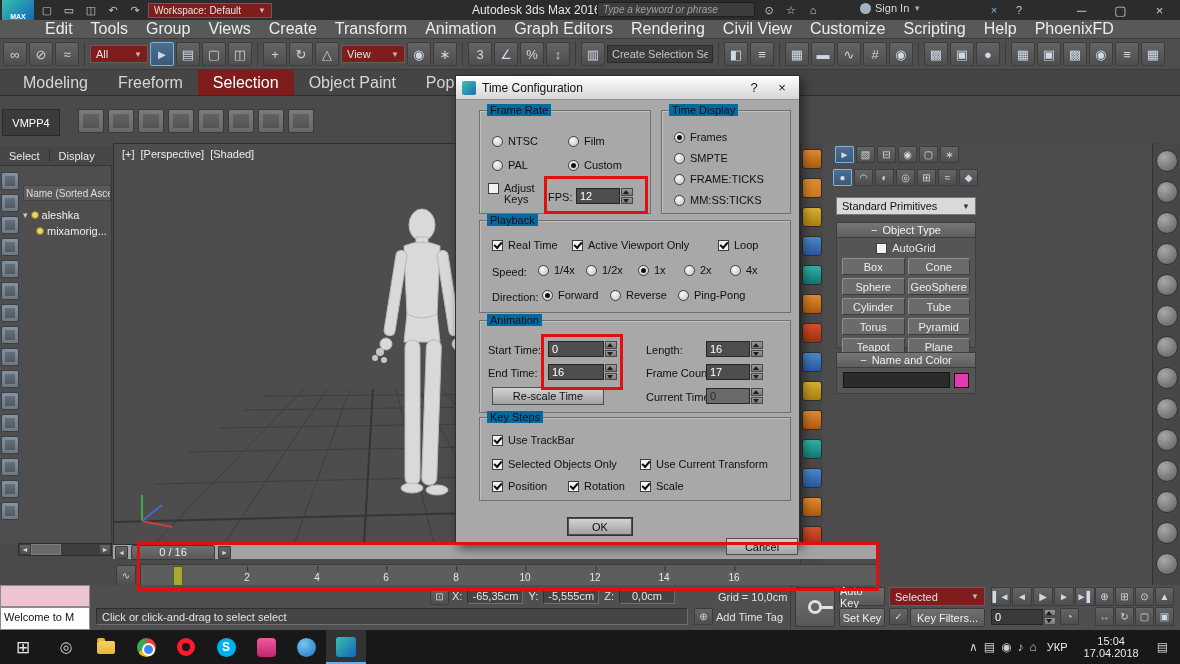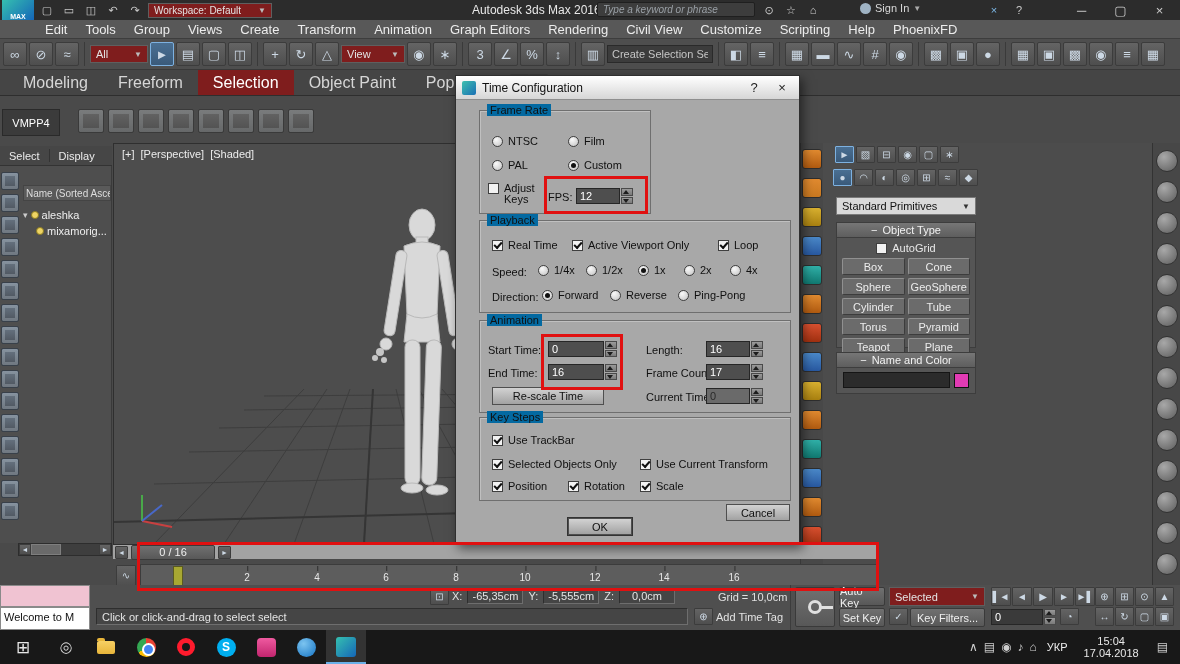--- a/index.html
+++ b/index.html
@@ -10,21 +10,21 @@
 .ic{display:inline-flex;align-items:center;justify-content:center;width:24px;height:24px;background:linear-gradient(#646464,#4e4e4e);border:1px solid #3c3c3c;border-radius:2px;color:#cdd9e5;font-size:13px;line-height:1;flex:none}
 .ic.s{width:19px;height:17px;font-size:10px;border-radius:1px}
 .ic.t{width:18px;height:16px;background:none;border:none;color:#c9c9c9;font-size:11px}
 .ic.on{background:linear-gradient(#4a6f92,#3a5a7a);border-color:#7db1e0}
 .sep{width:1px;height:24px;background:#3a3a3a;margin:0 3px;flex:none}
 .dd{background:#7f1d1d;border:1px solid #5f5f5f;color:#e3e3e3;display:flex;align-items:center;font-size:11px;padding:0 5px;gap:4px;height:18px;flex:none}
 .dd .ar{margin-left:auto;font-size:8px;color:#bbb}
 .inp{background:#3c3c3c;border:1px solid #2a2a2a;color:#c5c5c5;font-size:11px;height:18px;padding:0 4px;font-family:inherit}
 .srch{background:#3d3d3d;border:1px solid #1f1f1f;border-radius:2px;color:#ddd;font-size:10px;padding:0 5px;font-style:italic;font-family:inherit}
 .srch::placeholder{color:#9aa0a6}
-.mi{padding:0 9px;font-size:13px;color:#ececec;height:19px;display:flex;align-items:center;flex:none}
+.mi{padding:0 9px;font-size:16px;color:#ececec;height:19px;display:flex;align-items:center;flex:none}
 .rtab{padding:0 15px;height:25px;display:flex;align-items:center;color:#d6d6d6;font-size:16px;flex:none}
 .rtab.on{background:#7f1d1d;color:#fff}
 .logo{width:32px;height:20px;background:linear-gradient(135deg,#35c0b0,#1566b8);display:flex;align-items:flex-end;justify-content:center;color:#fff;font-size:7px;font-weight:bold;flex:none}
 .grp{position:absolute;border:1px solid #6f6f6f;box-shadow:inset 1px 1px 0 rgba(255,255,255,.28)}
 .gt{position:absolute;top:-7px;left:7px;background:#0369a1;padding:0 3px;color:#101010;font-size:11px;line-height:12px}
 .lbl{color:#101010;font-size:11px}
 .opt{display:flex;align-items:center;gap:5px;position:absolute}
 .rd{width:11px;height:11px;border-radius:50%;background:radial-gradient(circle at 35% 30%,#fafafa,#c2c2c2);border:1px solid #3f3f3f;flex:none}
 .rd.on::after{content:"";display:block;width:5px;height:5px;border-radius:50%;background:#101010;margin:2px}
 .cb{width:11px;height:11px;background:#f2f2f2;border:1px solid #3f3f3f;flex:none;position:relative}
@@ -589,20 +589,39 @@
       <div class="fv" style="width:44px">
           <span>12</span>
         </div>
       <div class="sp">
           <i class="u"></i>
           <i class="d"></i>
         </div>
     </div>
   </div>
 
+  <div class="grp" style="left:205px;top:34px;width:130px;height:104px">
+    <span class="gt">Time Display</span>
+    <div class="opt" style="left:12px;top:20px">
+        <span class="rd on"></span>
+        <span class="lbl">Frames</span>
+      </div>
+    <div class="opt" style="left:12px;top:41px">
+        <span class="rd"></span>
+        <span class="lbl">SMPTE</span>
+      </div>
+    <div class="opt" style="left:12px;top:62px">
+        <span class="rd"></span>
+        <span class="lbl">FRAME:TICKS</span>
+      </div>
+    <div class="opt" style="left:12px;top:83px">
+        <span class="rd"></span>
+        <span class="lbl">MM:SS:TICKS</span>
+      </div>
+  </div>
 
   <div class="grp" style="left:23px;top:144px;width:312px;height:93px">
     <span class="gt">Playback</span>
     <div class="opt" style="left:12px;top:18px">
         <span class="cb on"></span>
         <span class="lbl">Real Time</span>
       </div>
     <div class="opt" style="left:92px;top:18px">
         <span class="cb on"></span>
         <span class="lbl">Active Viewport Only</span>
@@ -728,20 +747,20 @@
       </div>
     <div class="opt" style="left:160px;top:62px">
         <span class="cb on"></span>
         <span class="lbl">Scale</span>
       </div>
   </div>
 
   <div class="btn def" style="left:112px;top:442px;width:64px;height:17px">
       <span>OK</span>
     </div>
-  <div class="btn" style="left:270px;top:428px;width:64px;height:17px">
+  <div class="btn" style="left:270px;top:462px;width:72px;height:17px">
       <span>Cancel</span>
     </div>
 </div>
 
 <div class="redbox" style="left:544px;top:176px;width:104px;height:38px"></div>
 <div class="redbox" style="left:541px;top:334px;width:82px;height:56px"></div>
 <div class="redbox" style="left:137px;top:542px;width:742px;height:49px"></div>
 
 </body></html>

